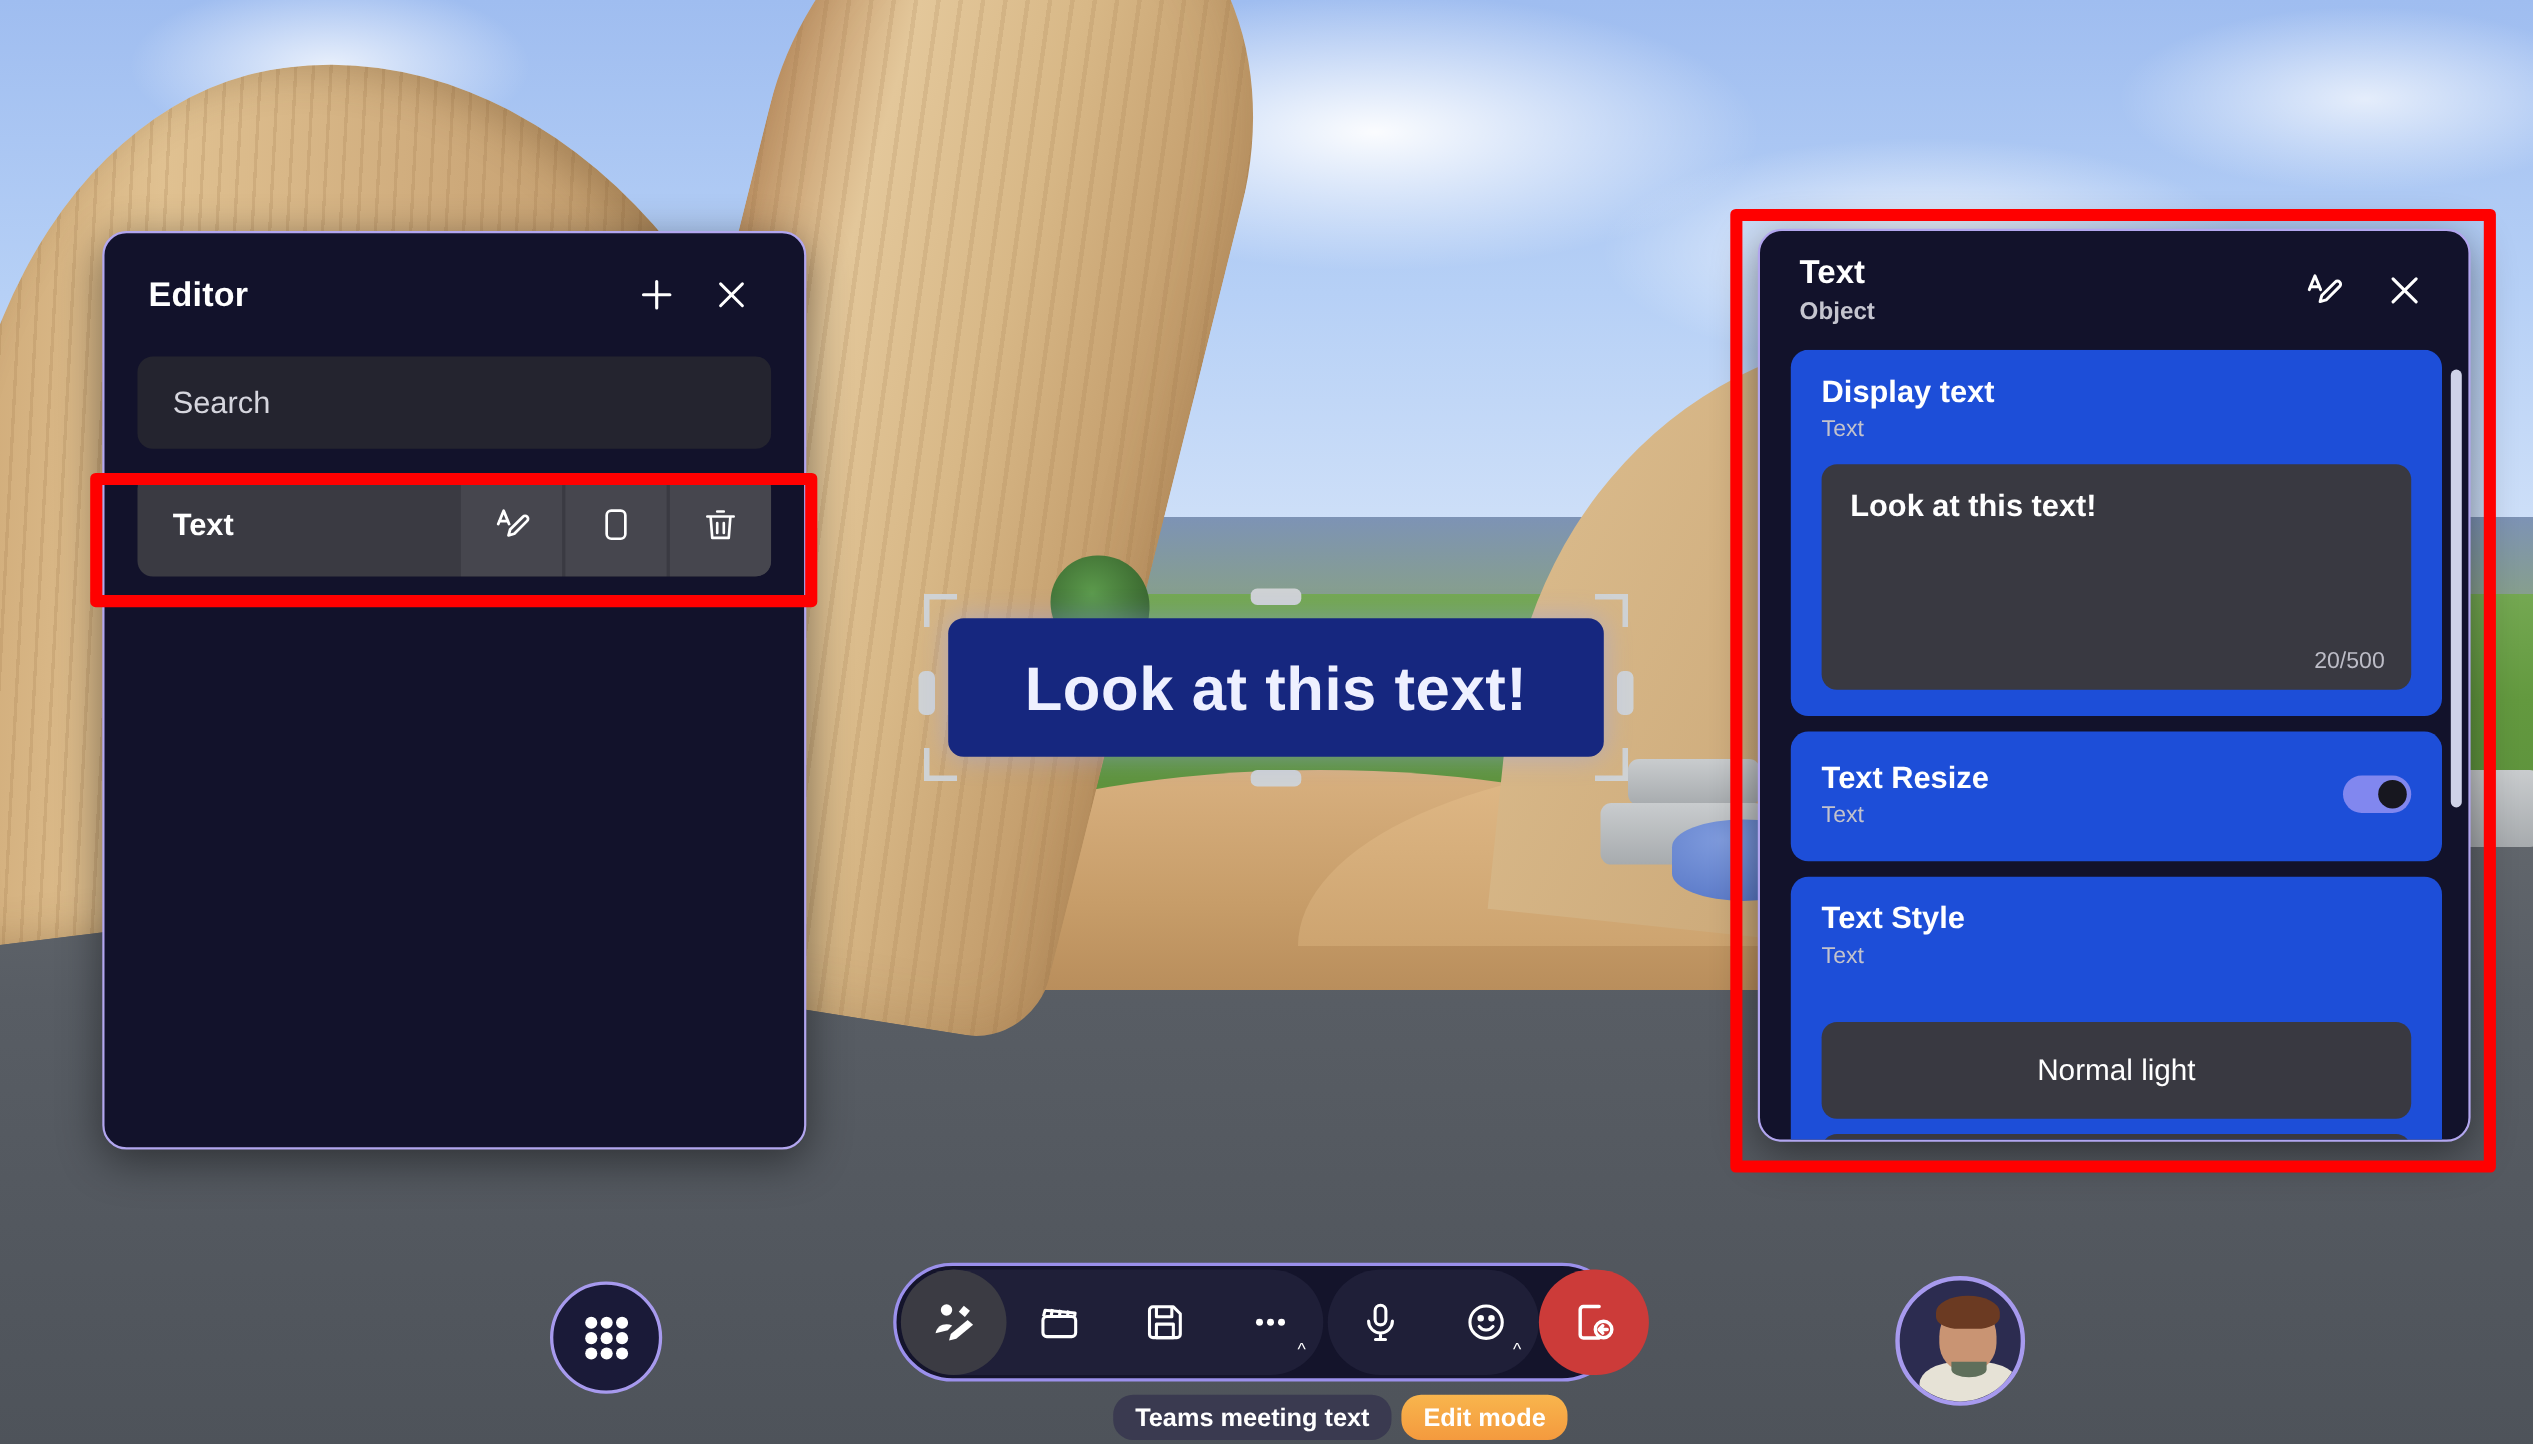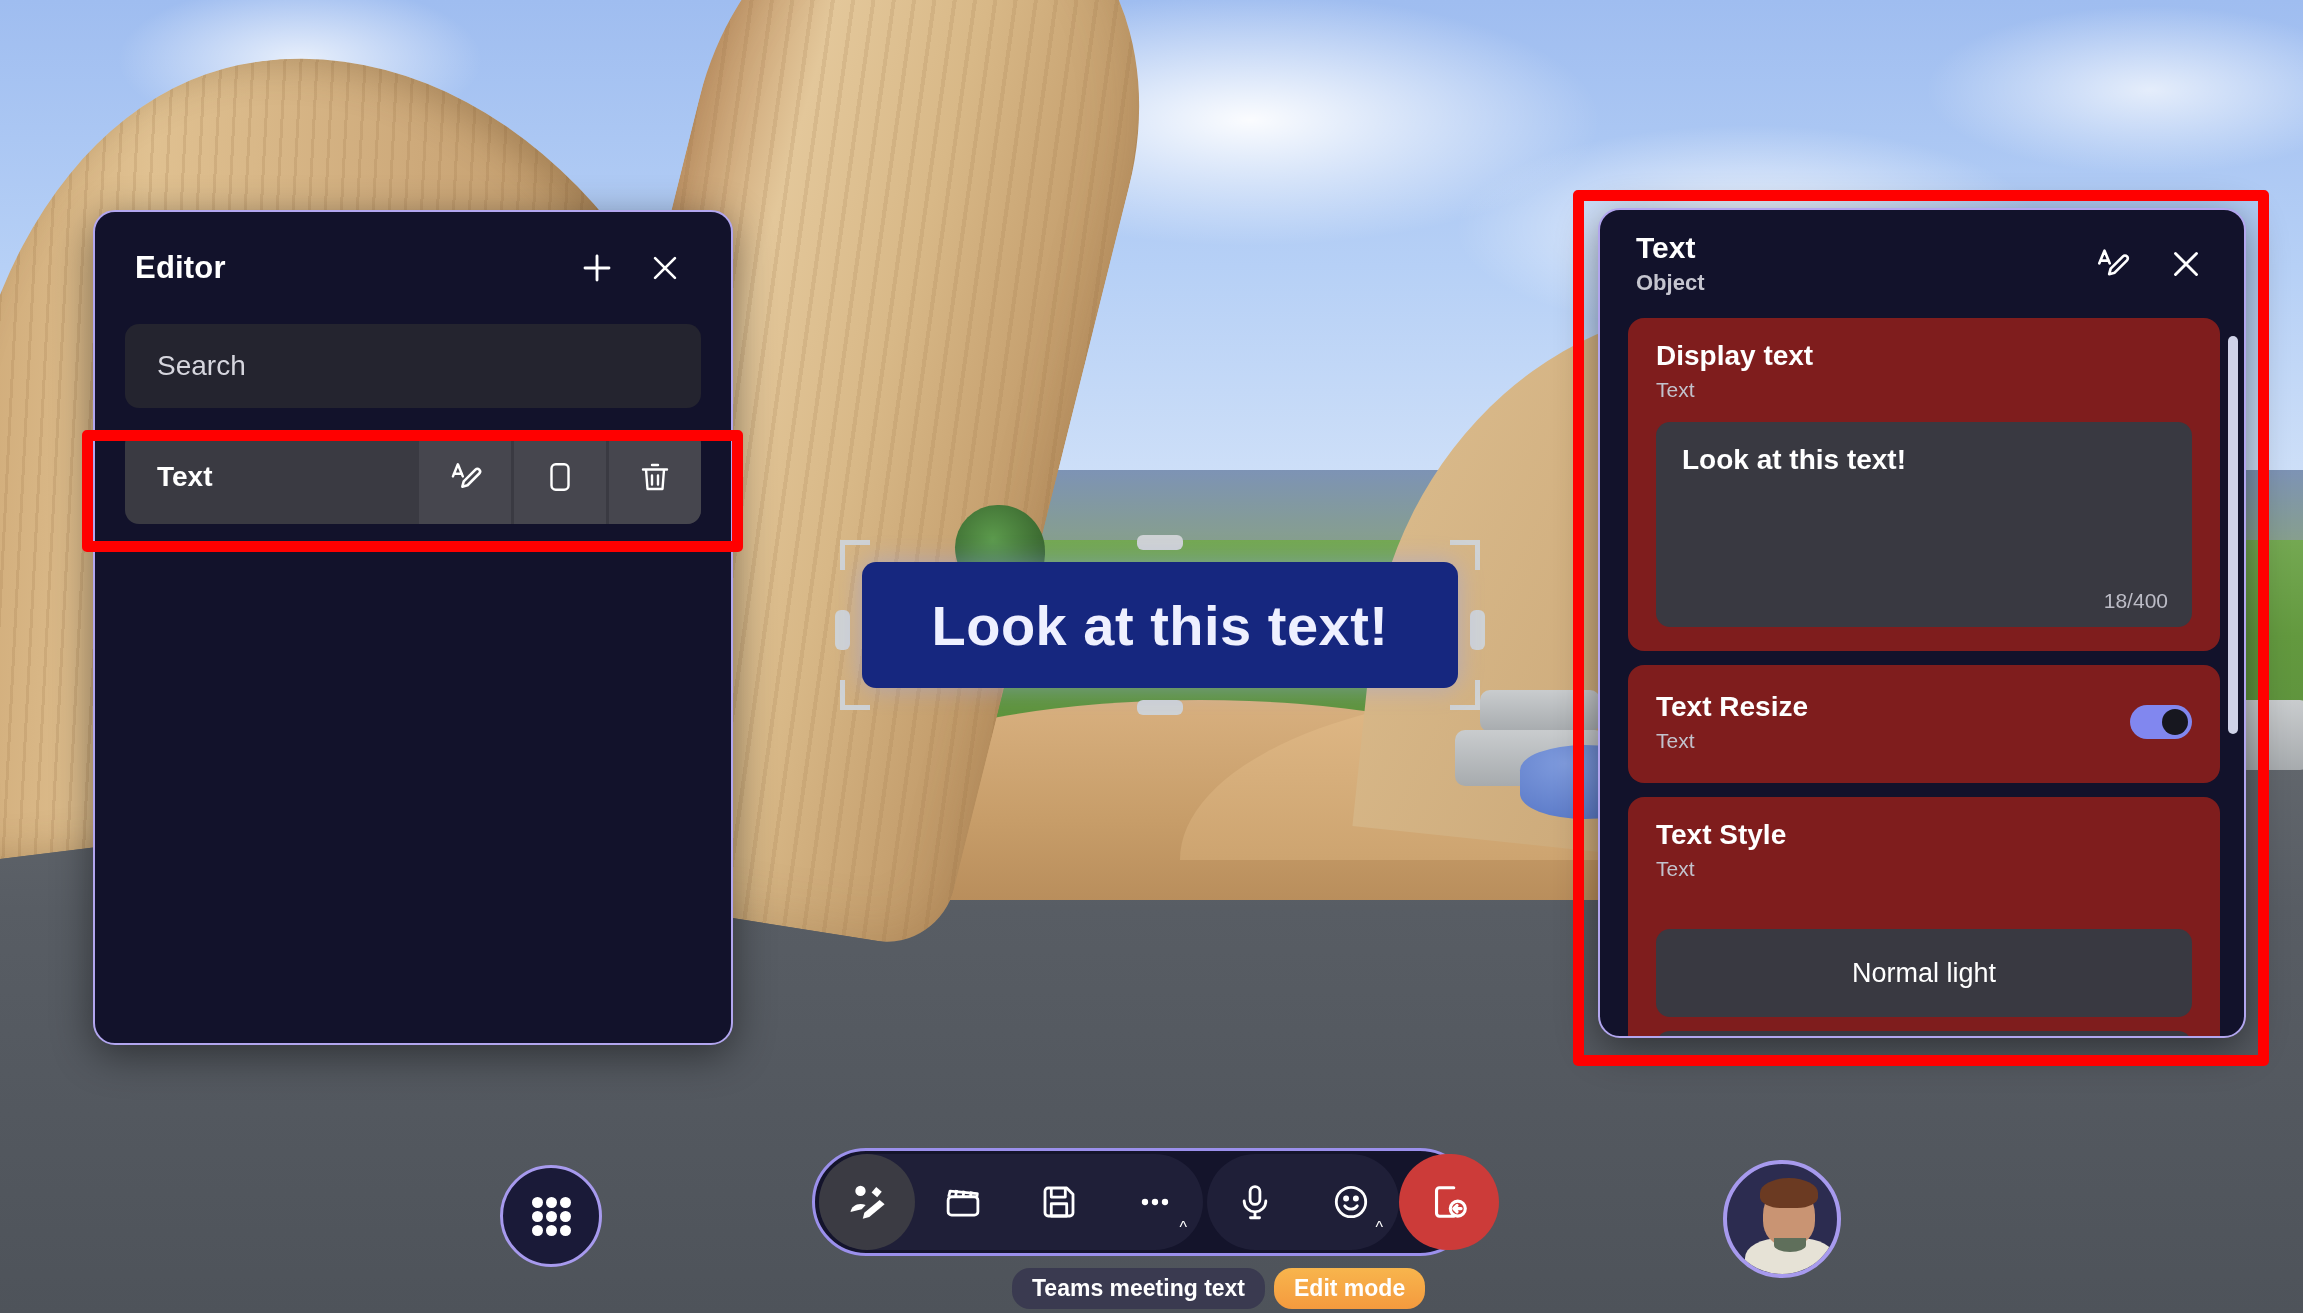--- a/index.html
+++ b/index.html
@@ -136,21 +136,21 @@
   
   #props-panel { left:1598px; top:208px; width:648px; height:830px; }
   .props-head { height:108px; display:flex; align-items:center; padding:0 26px 0 36px; gap:10px; }
   .props-head-txt { flex:1; }
   .props-title { color:#fff; font-size:30px; font-weight:bold; line-height:1.05; }
   .props-sub { color:#c5c5cf; font-size:22px; font-weight:bold; margin-top:6px; }
   .props-scroll {
     position:relative; height:722px; padding:0 24px 0 28px; overflow:hidden;
   }
   .card {
-    background:#7f1d1d; border-radius:16px; margin-bottom:14px; padding:22px 28px 24px;
+    background:#1d4ed8; border-radius:16px; margin-bottom:14px; padding:22px 28px 24px;
   }
   .card-title { color:#fff; font-size:28px; font-weight:bold; }
   .card-sub { color:#c2c2cc; font-size:21px; margin-top:6px; }
   .textarea {
     margin-top:20px; background:#393941; border-radius:14px;
     height:205px; padding:22px 26px; position:relative;
   }
   .textarea-val { color:#fff; font-size:28px; font-weight:bold; }
   .char-count { position:absolute; right:24px; bottom:14px; color:#bcbcc6; font-size:21px; }
   .row-flex { display:flex; align-items:center; }
@@ -366,21 +366,21 @@
     </div>
   </div>
 
   <div class="props-scroll">
 
     <div class="card">
       <div class="card-title">Display text</div>
       <div class="card-sub">Text</div>
       <div class="textarea">
         <div class="textarea-val">Look at this text!</div>
-        <div class="char-count">18/400</div>
+        <div class="char-count">20/500</div>
       </div>
     </div>
 
     <div class="card row-flex" style="padding-top:26px;padding-bottom:30px;">
       <div style="flex:1;">
         <div class="card-title">Text Resize</div>
         <div class="card-sub">Text</div>
       </div>
       <div class="toggle"></div>
     </div>

